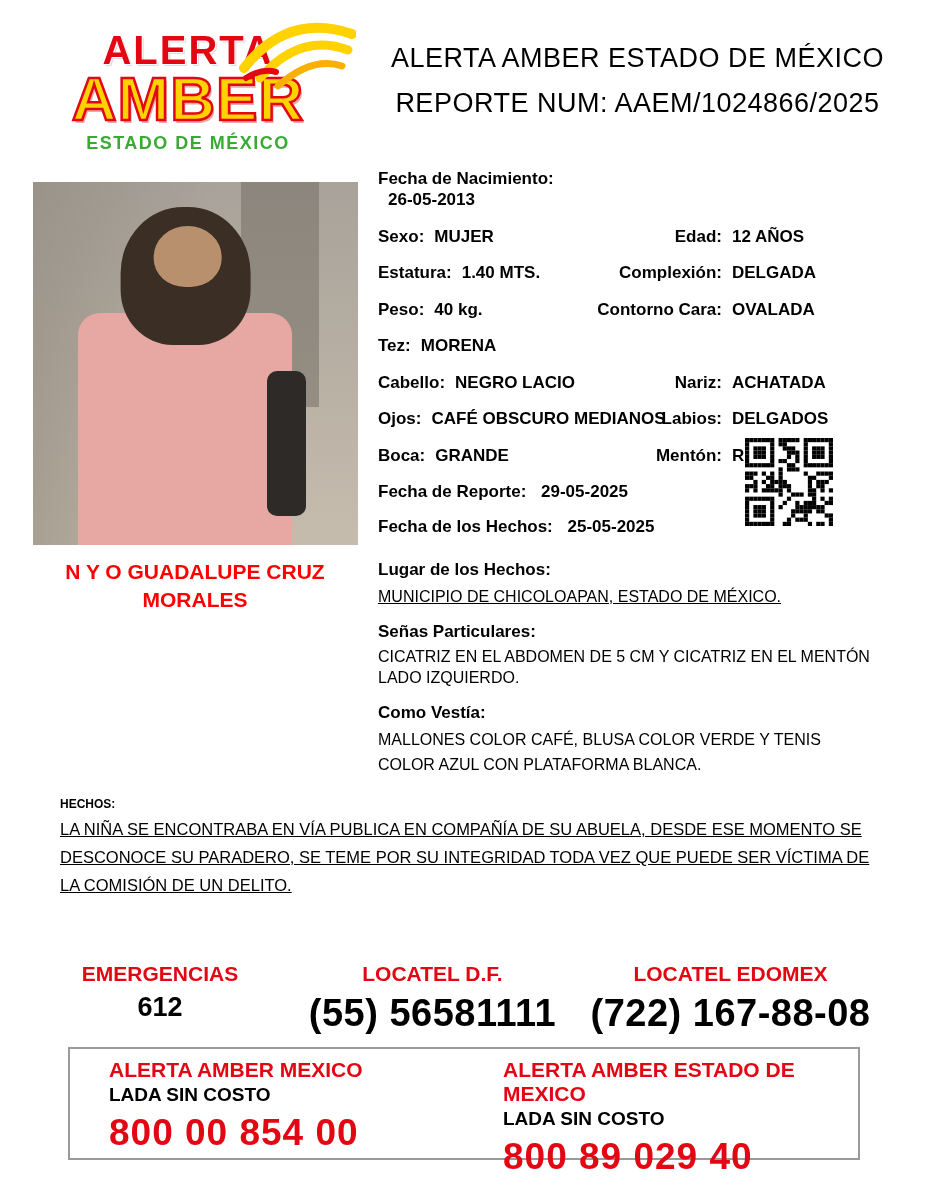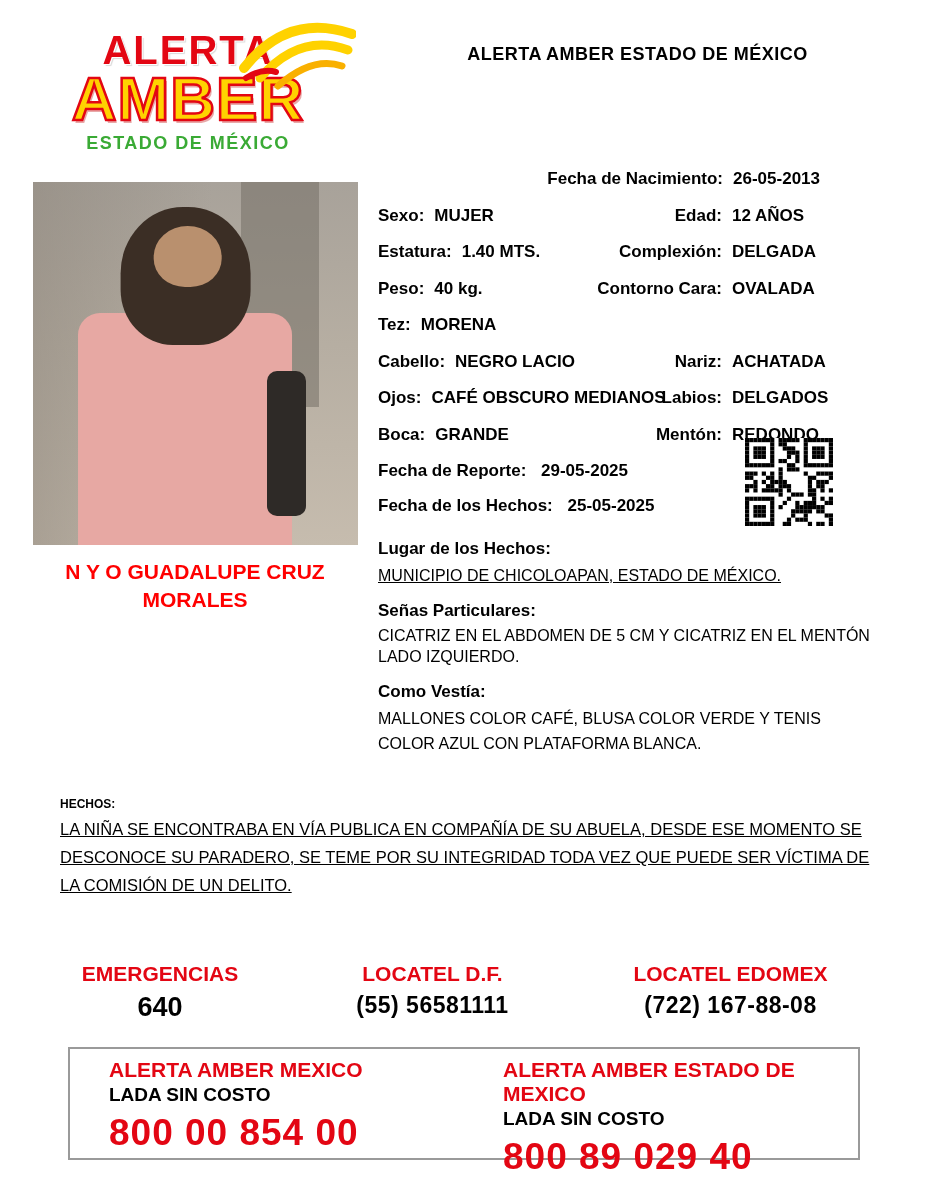--- a/index.html
+++ b/index.html
@@ -22,21 +22,21 @@
   }
   .logo-estado {
     color:var(--green,#3aaa35); font-weight:800; font-size:18px; letter-spacing:1.5px;
     margin-top:4px;
   }
   .swoosh { position:absolute; right:-48px; top:-14px; width:120px; height:80px; }
 
   
   .header-titles { position:absolute; left:365px; top:45px; width:545px; text-align:center; }
   .header-titles .t1, .header-titles .t2 {
-    font-size:18px; font-weight:700; letter-spacing:.5px; line-height:1.0;
+    font-size:27px; font-weight:400; letter-spacing:.5px; line-height:1.0;
   }
   .header-titles .t2 { margin-top:18px; }
 
   
   .photo {
     position:absolute; left:33px; top:182px; width:325px; height:363px;
     background:linear-gradient(180deg,#a8a29a 0%, #b6aea2 45%, #c6bcae 100%);
     overflow:hidden;
   }
   .photo-doorway { position:absolute; right:12%; top:0; width:24%; height:62%;
@@ -59,21 +59,21 @@
   }
 
   
   .details { position:absolute; left:378px; top:168px; width:504px; font-size:17px; }
   .detail-row { display:flex; margin-bottom:15.5px; line-height:21px; }
   .detail-row .lhalf { width:50%; white-space:nowrap; }
   .detail-row .rhalf { width:50%; display:flex; white-space:nowrap; }
   .rlab-box { width:92px; display:flex; justify-content:flex-end; flex:none; }
   .lab { font-weight:800; }
   .val { font-weight:800; margin-left:10px; }
-  .birth-row { display:flex; justify-content:flex-end; margin-bottom:15.5px; line-height:21px; white-space:nowrap; }
+  .birth-row { display:flex; justify-content:flex-end; margin-bottom:15.5px; line-height:21px; white-space:nowrap;flex-direction:column; }
   .birth-row .val { margin-right:62px; }
   .single-row { margin-bottom:14px; line-height:21px; white-space:nowrap; }
   .block-label { font-weight:800; margin-top:14px; line-height:21px; }
   .block-text { font-weight:400; font-size:16px; line-height:21px; margin-top:4px; }
   .place-text { margin-top:6px; margin-bottom:6px;text-decoration:underline; }
   .qr {
     position:absolute; left:367px; top:270px; width:88px; height:88px;
     background:#fff;
   }
 
@@ -83,21 +83,21 @@
   .hechos-text { font-weight:400; font-size:16.5px; line-height:28px; margin-top:4px;text-decoration:underline; }
 
   
   .contact { position:absolute; top:962px; text-align:center; }
   .contact .clabel { color:var(--red,#e30613); font-weight:800; font-size:21px; }
   .contact .cnumber { color:#000; font-weight:800; margin-top:6px; }
   .contact-1 { left:55px;  width:210px; }
   .contact-2 { left:285px; width:295px; }
   .contact-3 { left:578px; width:305px; }
   .contact-1 .cnumber { font-size:27px; }
-  .contact-2 .cnumber, .contact-3 .cnumber { font-size:23px; letter-spacing:.5px; }
+  .contact-2 .cnumber, .contact-3 .cnumber { font-size:38px; letter-spacing:.5px; }
 
   
   .hotline-box {
     position:absolute; left:68px; top:1047px; width:792px; height:113px;
     border:2px solid #9a9a9a; display:flex;
   }
   .hotline-col { width:50%; text-align:left; padding-top:9px;padding-left:39px; }
   .hotline-col .htitle { color:var(--red,#e30613); font-weight:800; font-size:21px; }
   .hotline-col .hsub { color:#000; font-weight:800; font-size:19px; margin-top:2px; }
   .hotline-col .hnumber { color:var(--red,#e30613); font-weight:900; font-size:37px; margin-top:6px; letter-spacing:1px; }
@@ -114,20 +114,21 @@
       <path d="M42,70 Q76,40 106,50" stroke="#f9b000" stroke-width="7" stroke-linecap="round"></path>
       <path d="M10,62 Q26,52 40,56" stroke="#e30613" stroke-width="6" stroke-linecap="round"></path>
     </svg>
     <div class="logo-alerta">ALERTA</div>
     <div class="logo-amber">AMBER</div>
     <div class="logo-estado">ESTADO DE MÉXICO</div>
   </div>
 
   <div class="header-titles">
     <div class="t1">ALERTA AMBER ESTADO DE MÉXICO</div>
+    <div class="t2">REPORTE NUM: AAEM/1024866/2025</div>
   </div>
 
   <div class="photo">
     <div class="photo-wall"></div>
     <div class="photo-doorway"></div>
     <div class="person-shirt"></div>
     <div class="person-hair"></div>
     <div class="person-face"></div>
     <div class="person-arm"></div>
   </div>
@@ -449,21 +450,21 @@
     <div class="block-text" style="line-height:25px;">MALLONES  COLOR CAFÉ, BLUSA  COLOR VERDE Y TENIS  COLOR AZUL CON PLATAFORMA BLANCA.</div>
   </div>
 
   <div class="hechos">
     <div class="hechos-label">HECHOS:</div>
     <div class="hechos-text">LA NIÑA SE ENCONTRABA EN VÍA PUBLICA EN COMPAÑÍA DE SU ABUELA, DESDE ESE MOMENTO SE DESCONOCE SU PARADERO, SE TEME POR SU INTEGRIDAD TODA VEZ QUE PUEDE SER VÍCTIMA DE LA COMISIÓN DE UN DELITO.</div>
   </div>
 
   <div class="contact contact-1">
     <div class="clabel">EMERGENCIAS</div>
-    <div class="cnumber">640</div>
+    <div class="cnumber">612</div>
   </div>
   <div class="contact contact-2">
     <div class="clabel">LOCATEL D.F.</div>
     <div class="cnumber">(55) 56581111</div>
   </div>
   <div class="contact contact-3">
     <div class="clabel">LOCATEL EDOMEX</div>
     <div class="cnumber">(722) 167-88-08</div>
   </div>
 

